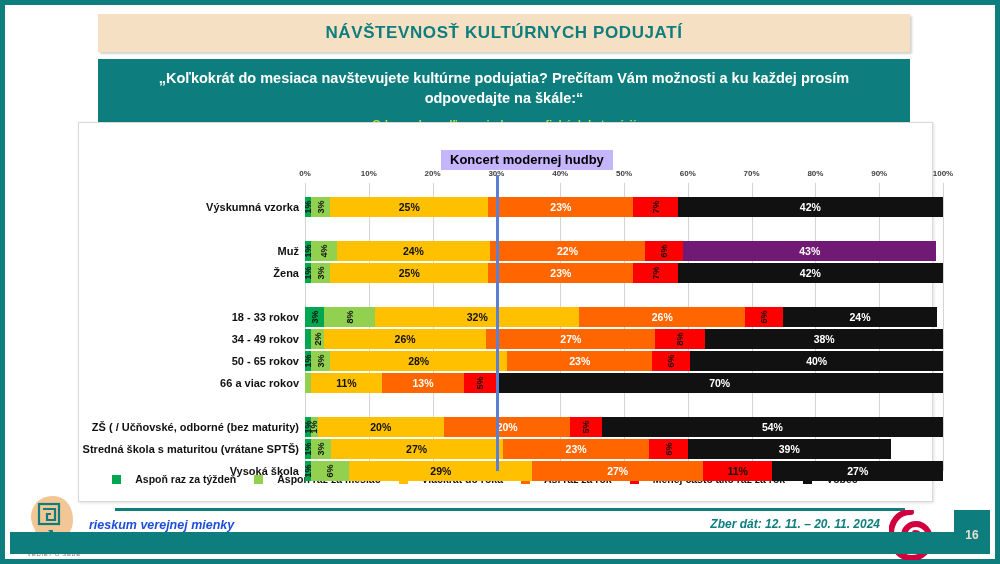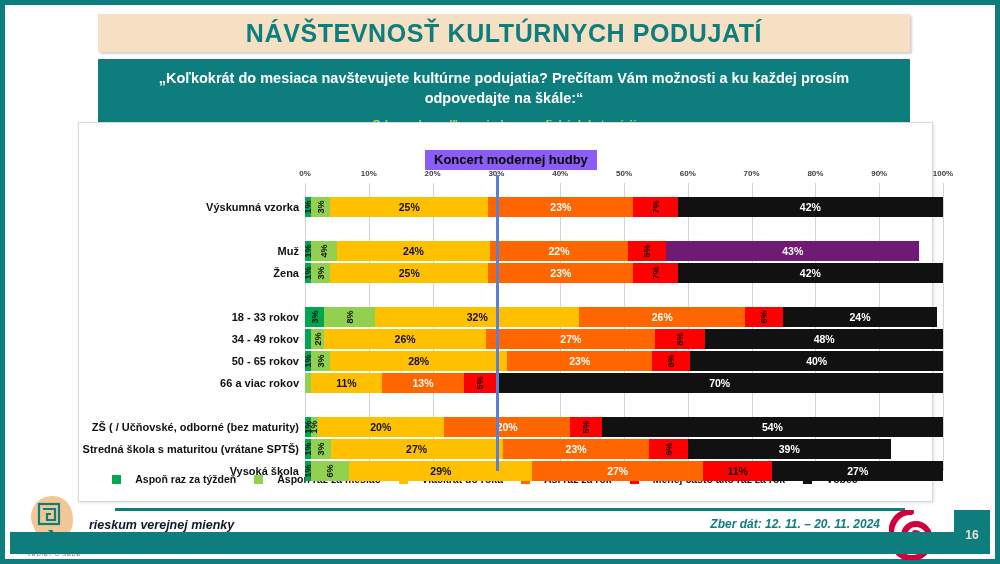--- a/index.html
+++ b/index.html
@@ -17,21 +17,21 @@
     box-sizing:border-box;
   }
   
   #title-banner{
     position:absolute;left:93px;top:9px;width:812px;height:38px;
     background:#f5e0c3;
     display:flex;align-items:center;justify-content:center;
     box-shadow:2px 2px 2px rgba(0,0,0,.18);
   }
   #title-banner span{
-    color:#0d7d7d;font-size:25px;font-weight:bold;letter-spacing:.6px;
+    color:#0d7d7d;font-size:17px;font-weight:bold;letter-spacing:.6px;
     white-space:nowrap;
   }
   
   #question-banner{
     position:absolute;left:93px;top:54px;width:812px;height:88px;
     background:#0d7d7d;
     box-sizing:border-box;
     padding:9px 24px 0 24px;
     text-align:center;
   }
@@ -45,22 +45,22 @@
   }
   
   #chart-card{
     position:absolute;left:73px;top:117px;width:855px;height:380px;
     background:#ffffff;border:1px solid #d9d9d9;
     box-shadow:1px 1px 3px rgba(0,0,0,.12);
     box-sizing:border-box;
   }
   
   #annotation{
-    position:absolute;left:420px;top:145px;
-    background:#8b5cf6;
+    position:absolute;left:436px;top:145px;
+    background:#c4b5fd;
     padding:2px 9px 3px 9px;
     font-size:13px;font-weight:bold;color:#000;
     white-space:nowrap;
     z-index:6;
   }
   
   #plot{
     position:absolute;left:300px;top:178px;width:638px;height:288px;
   }
   .axis-label{
@@ -111,21 +111,21 @@
   }
   .leg-item{display:flex;align-items:center;gap:14px;}
   .leg-sw{width:9px;height:9px;display:inline-block;}
   .leg-tx{font-size:10.5px;font-weight:bold;color:#111;white-space:nowrap;}
   
   #footer-rule{
     position:absolute;left:110px;top:503px;width:790px;height:3px;background:#0d7d7d;
   }
   #footer-tag{
     position:absolute;left:84px;top:513px;
-    font-size:12.5px;font-style:italic;font-weight:bold;color:#0f172a;
+    font-size:12.5px;font-style:italic;font-weight:bold;color:#1d4ed8;
   }
   #footer-date{
     position:absolute;right:115px;top:512px;
     font-size:12px;font-style:italic;font-weight:bold;color:#0d7d7d;
   }
   #footer-bar{
     position:absolute;left:5px;right:5px;bottom:5px;height:22px;background:#0d7d7d;
   }
   #page-badge{
     position:absolute;right:5px;bottom:5px;width:36px;height:44px;
@@ -216,21 +216,21 @@
         <div class="bar">
           <div class="seg vert" style="width: 6.38px; background: rgb(0, 166, 80); color: rgb(17, 17, 17);">
             <span style="color: rgb(17, 17, 17);">1%</span>
           </div>
           <div class="seg vert" style="width: 25.52px; background: rgb(146, 208, 80); color: rgb(17, 17, 17);">
             <span style="color: rgb(17, 17, 17);">4%</span>
           </div>
           <div class="seg" style="width: 153.12px; background: rgb(255, 192, 0); color: rgb(17, 17, 17);">
             <span>24%</span>
           </div>
-          <div class="seg" style="width: 138px; background: rgb(255, 102, 0); color: rgb(255, 255, 255);">
+          <div class="seg" style="width: 155px; background: rgb(255, 102, 0); color: rgb(255, 255, 255);">
             <span>22%</span>
           </div>
           <div class="seg vert" style="width: 38.28px; background: rgb(255, 0, 0); color: rgb(17, 17, 17);">
             <span style="color: rgb(17, 17, 17);">6%</span>
           </div>
           <div class="seg" style="width: 253px; background: #701a75; color: rgb(255, 255, 255);">
             <span>43%</span>
           </div>
         </div>
       </div>
@@ -290,21 +290,21 @@
           <div class="seg" style="width: 165.88px; background: rgb(255, 192, 0); color: rgb(17, 17, 17);">
             <span>26%</span>
           </div>
           <div class="seg" style="width: 172.26px; background: rgb(255, 102, 0); color: rgb(255, 255, 255);">
             <span>27%</span>
           </div>
           <div class="seg vert" style="width: 51.04px; background: rgb(255, 0, 0); color: rgb(17, 17, 17);">
             <span style="color: rgb(17, 17, 17);">8%</span>
           </div>
           <div class="seg" style="width: 242.44px; background: rgb(17, 17, 17); color: rgb(255, 255, 255);">
-            <span>48%</span>
+            <span>38%</span>
           </div>
         </div>
       </div>
       <div class="row" style="top: 168px;">
         <div class="rowlabel">50 - 65 rokov</div>
         <div class="bar">
           <div class="seg vert" style="width: 6.38px; background: rgb(0, 166, 80); color: rgb(17, 17, 17);">
             <span style="color: rgb(17, 17, 17);">1%</span>
           </div>
           <div class="seg vert" style="width: 19.14px; background: rgb(146, 208, 80); color: rgb(17, 17, 17);">

